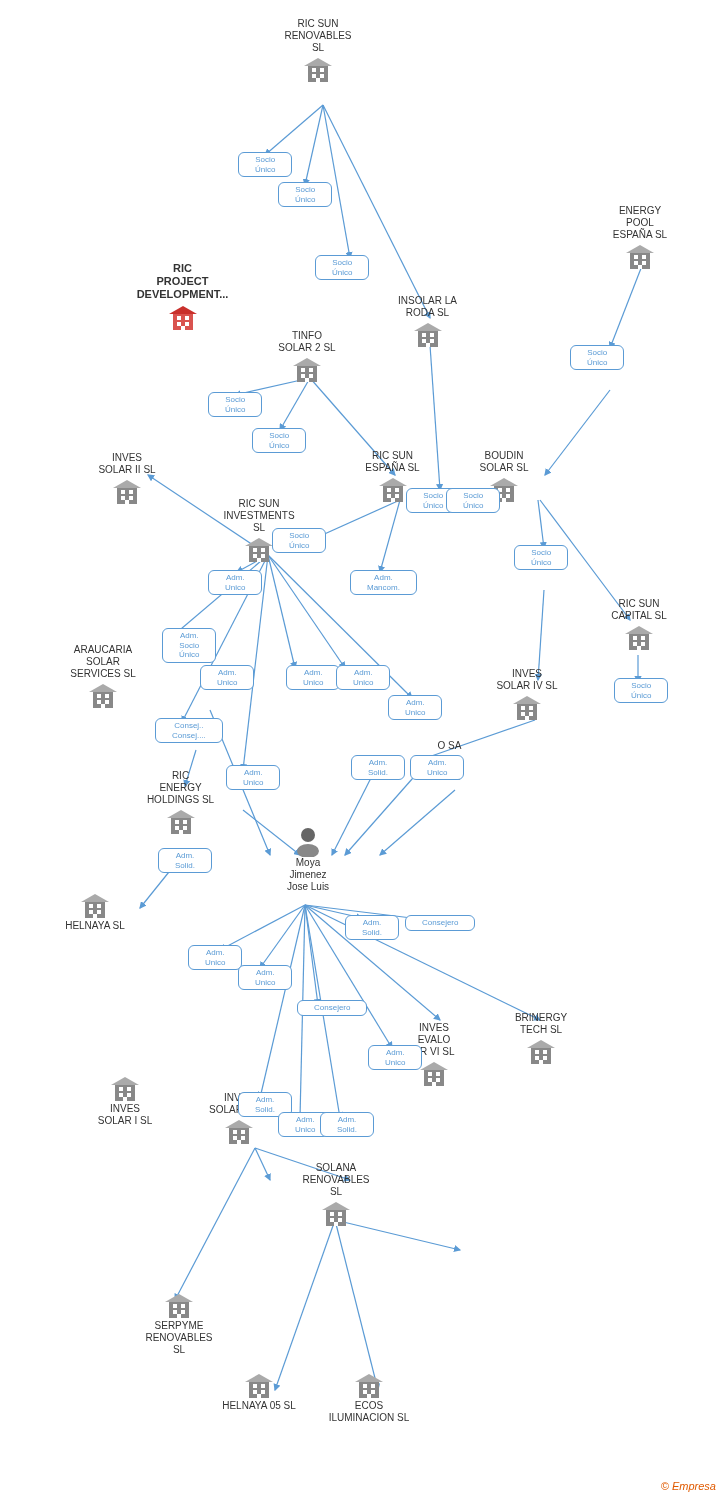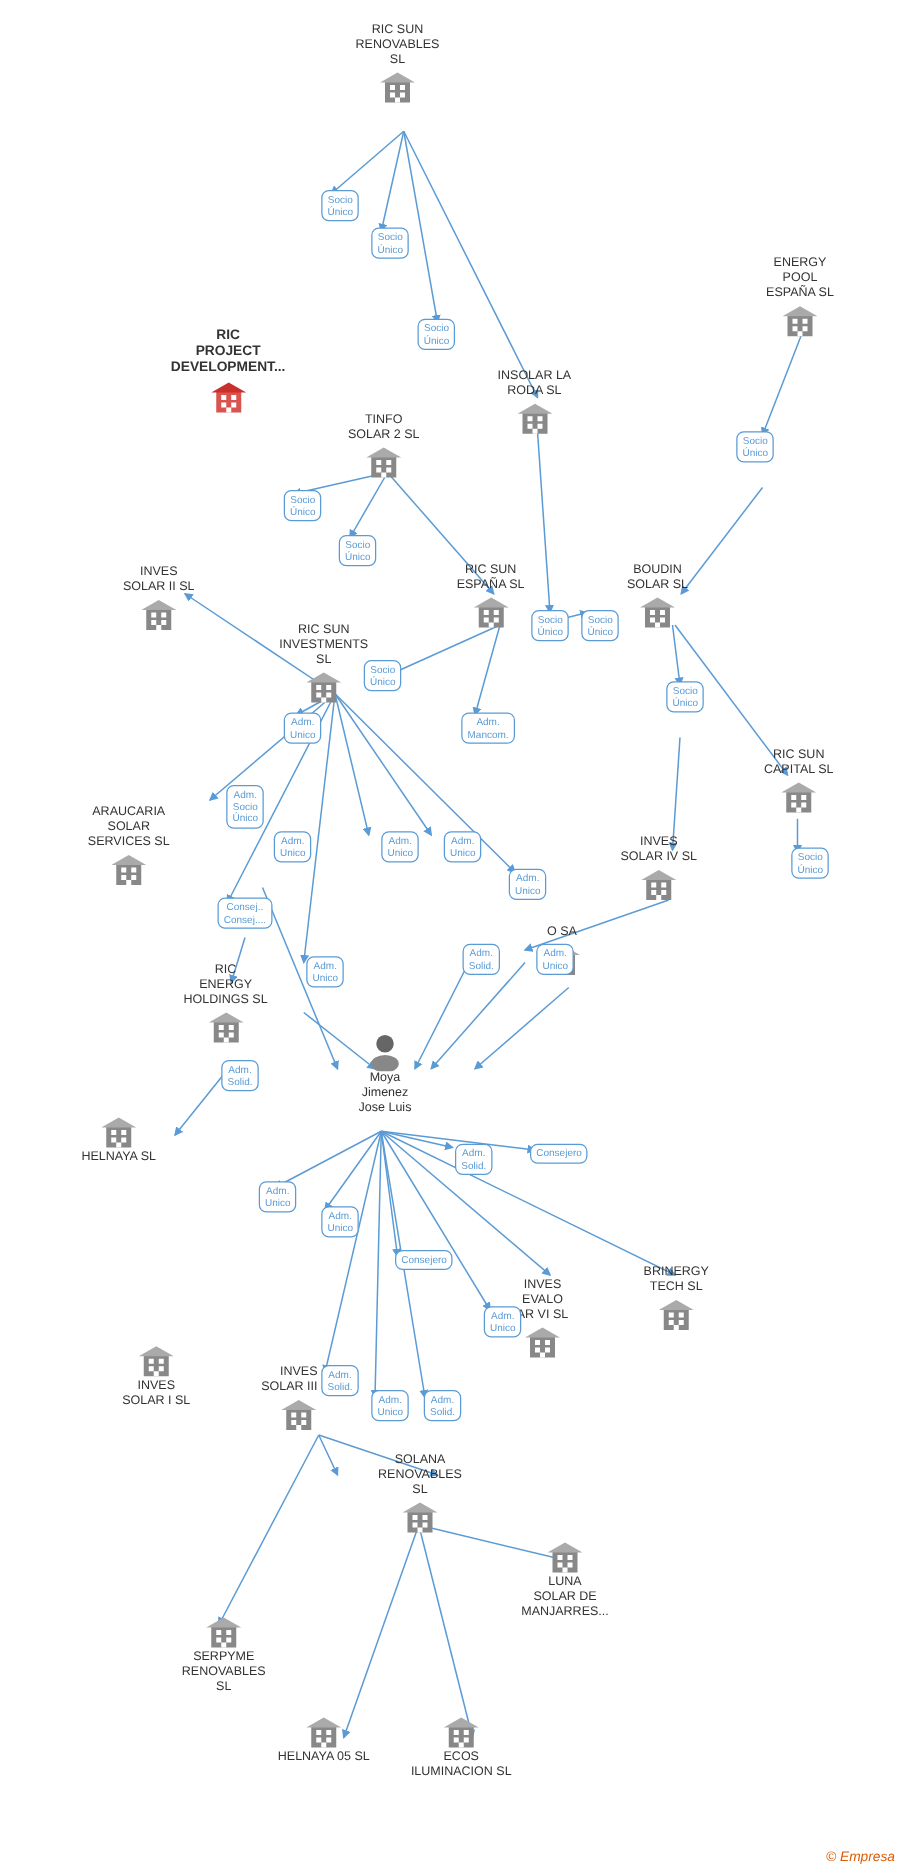--- a/index.html
+++ b/index.html
@@ -55,26 +55,25 @@
     .person-icon svg {
       width: 32px;
       height: 32px;
     }
     .badge {
       border: 1.5px solid #5b9bd5;
       border-radius: 6px;
       background: #fff;
       color: #5b9bd5;
       font-size: 8px;
-      padding: 2px 4px;
+      padding: 2px 16px;
       white-space: nowrap;
       text-align: center;
       line-height: 1.2;
       position: absolute;
-      margin-left: 19px;
     }
     .watermark {
       position: absolute;
       bottom: 8px;
       right: 12px;
       font-size: 11px;
       color: #e05a00;
       font-style: italic;
     }
     svg.lines {
@@ -272,21 +271,21 @@
           <rect x="8" y="12" width="4" height="4" fill="#fff"></rect>
           <rect x="16" y="12" width="4" height="4" fill="#fff"></rect>
           <rect x="8" y="18" width="4" height="4" fill="#fff"></rect>
           <rect x="16" y="18" width="4" height="4" fill="#fff"></rect>
           <rect x="12" y="22" width="4" height="4" fill="#fff"></rect>
           <polygon points="14,2 0,10 28,10" fill="#aaa"></polygon>
         </svg>
     </div>
   </div>
 
-  <div class="node" style="left:490px;top:450px;width:72px;">
+  <div class="node" style="left:468px;top:450px;width:72px;">
     <span class="node-label">BOUDIN<br>SOLAR SL</span>
     <div class="building-icon">
       <svg viewBox="0 0 28 28">
           <rect x="4" y="8" width="20" height="18" fill="#888"></rect>
           <rect x="8" y="12" width="4" height="4" fill="#fff"></rect>
           <rect x="16" y="12" width="4" height="4" fill="#fff"></rect>
           <rect x="8" y="18" width="4" height="4" fill="#fff"></rect>
           <rect x="16" y="18" width="4" height="4" fill="#fff"></rect>
           <rect x="12" y="22" width="4" height="4" fill="#fff"></rect>
           <polygon points="14,2 0,10 28,10" fill="#aaa"></polygon>
@@ -477,34 +476,20 @@
           <rect x="8" y="12" width="4" height="4" fill="#fff"></rect>
           <rect x="16" y="12" width="4" height="4" fill="#fff"></rect>
           <rect x="8" y="18" width="4" height="4" fill="#fff"></rect>
           <rect x="16" y="18" width="4" height="4" fill="#fff"></rect>
           <rect x="12" y="22" width="4" height="4" fill="#fff"></rect>
           <polygon points="14,2 0,10 28,10" fill="#aaa"></polygon>
         </svg>
     </div>
   </div>
 
-  <div class="node" style="left:412px;top:1232px;width:80px;">
-    <div class="building-icon">
-      <svg viewBox="0 0 28 28">
-          <rect x="4" y="8" width="20" height="18" fill="#888"></rect>
-          <rect x="8" y="12" width="4" height="4" fill="#fff"></rect>
-          <rect x="16" y="12" width="4" height="4" fill="#fff"></rect>
-          <rect x="8" y="18" width="4" height="4" fill="#fff"></rect>
-          <rect x="16" y="18" width="4" height="4" fill="#fff"></rect>
-          <rect x="12" y="22" width="4" height="4" fill="#fff"></rect>
-          <polygon points="14,2 0,10 28,10" fill="#aaa"></polygon>
-        </svg>
-    </div>
-    <span class="node-label">LUNA<br>SOLAR DE<br>MANJARRES...</span>
-  </div>
 
   <div class="node" style="left:138px;top:1292px;width:82px;">
     <div class="building-icon">
       <svg viewBox="0 0 28 28">
           <rect x="4" y="8" width="20" height="18" fill="#888"></rect>
           <rect x="8" y="12" width="4" height="4" fill="#fff"></rect>
           <rect x="16" y="12" width="4" height="4" fill="#fff"></rect>
           <rect x="8" y="18" width="4" height="4" fill="#fff"></rect>
           <rect x="16" y="18" width="4" height="4" fill="#fff"></rect>
           <rect x="12" y="22" width="4" height="4" fill="#fff"></rect>

